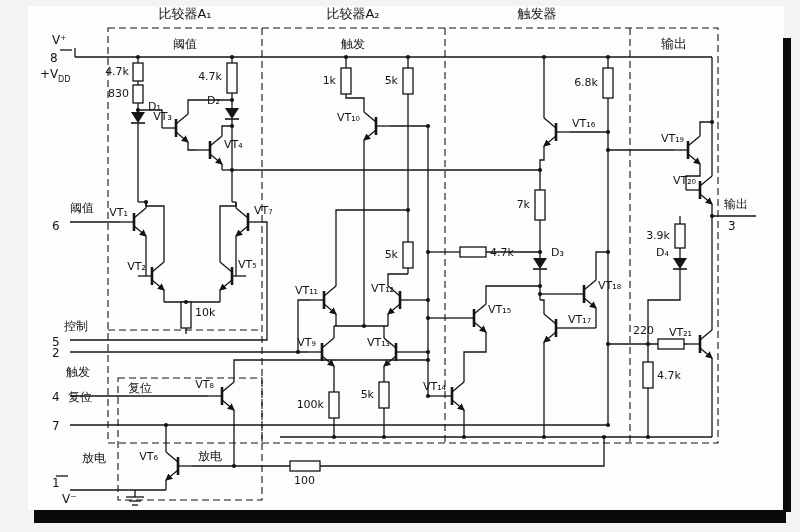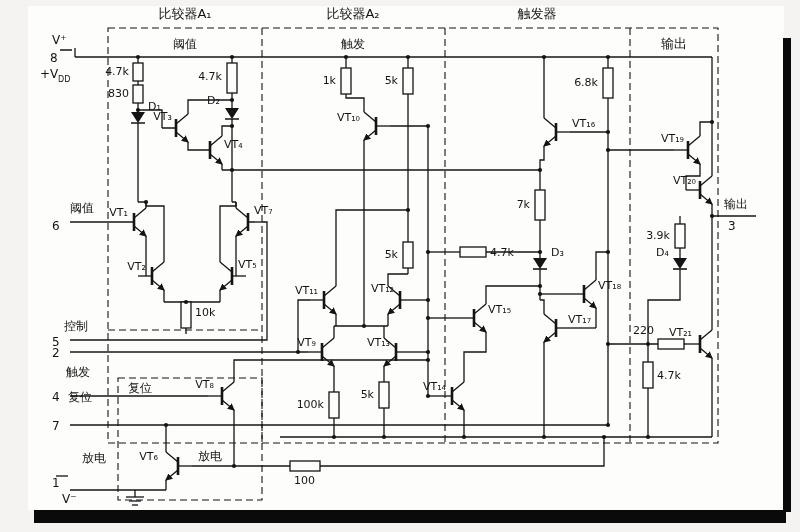--- a/index.html
+++ b/index.html
@@ -1,16 +1,16 @@
 <!DOCTYPE html>
 <html><head>
 <meta charset="utf-8">
 <style>
   html,body{margin:0;padding:0;background:#f4f3f1;font-family:"DejaVu Sans","Liberation Sans",sans-serif;}
-  .stage{position:relative;width:800px;height:532px;background:#f4f3f1;overflow:hidden;border-radius:20px;}
+  .stage{position:relative;width:800px;height:532px;background:#f4f3f1;overflow:hidden;}
   svg{position:absolute;left:0;top:0;}
   text{fill:#141414;}
   .t-title{font-size:13px;}
   .t-pin{font-size:12px;}
   .t-small{font-size:8px;}
   .comp-label{font-size:11px;}
 </style>
 </head>
 <body>
 

